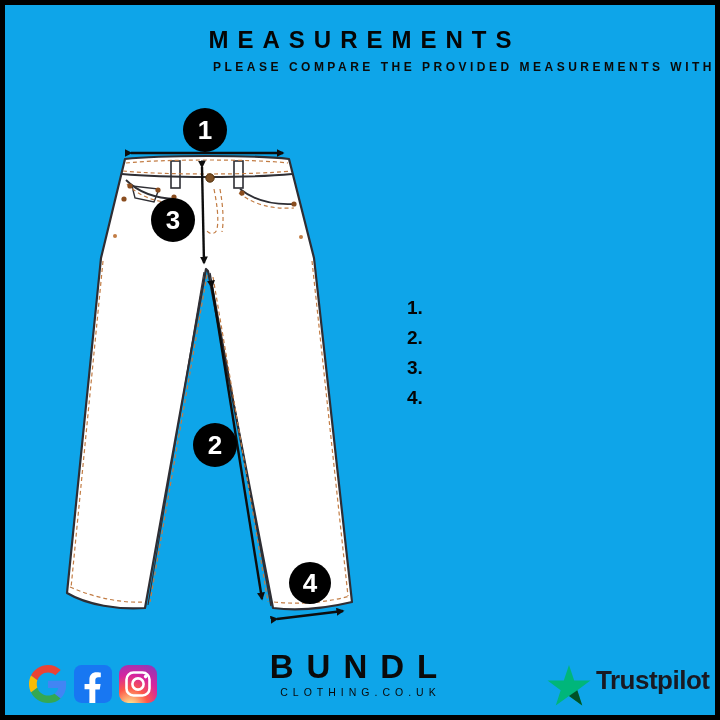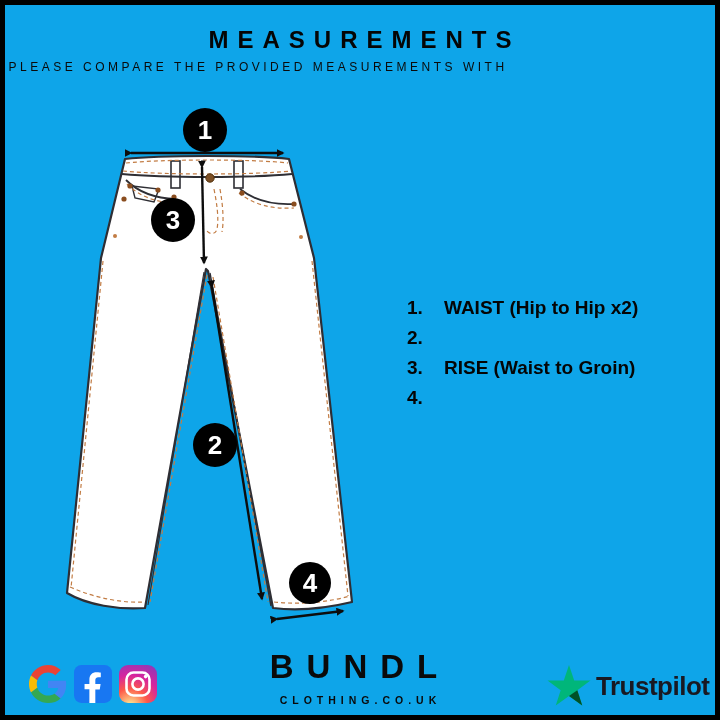--- a/index.html
+++ b/index.html
@@ -15,22 +15,22 @@
   }
   
   .title {
     position: absolute; top: 21px; left: 0; right: 0;
     text-align: center;
     font-size: 24px; font-weight: 800; letter-spacing: 9px;
     padding-left: 9px; color: #050505;
   }
   .subtitle {
     position: absolute; left: 0; right: 0;
-    text-align: left;
-    font-size: 12px; font-weight: 400; letter-spacing: 3.5px;
+    text-align: right;
+    font-size: 12px; font-weight: 700; letter-spacing: 3.5px;
     padding-left: 3.5px; color: #0a0a0a; white-space: nowrap;
   }
   .subtitle.line1 { top: 55px; }
   .subtitle.line2 { top: 77px; }
   
   #jeans-svg { position: absolute; left: 40px; top: 95px; width: 330px; height: 540px; }
   .marker {
     position: absolute;
     width: 44px; height: 44px; border-radius: 50%;
     background: #000;
@@ -53,24 +53,24 @@
   .legend-num { width: 37px; }
   
   .social { position: absolute; left: 24px; top: 660px; display: flex; gap: 7px; align-items: center; }
   .social-icon { width: 38px; height: 38px; display: block; }
   .brand { position: absolute; left: 0; right: 0; top: 645px; text-align: center; }
   .brand-name {
     font-size: 33px; font-weight: 800; letter-spacing: 13px; 
     color: #0a0a0a; line-height: 34px;
   }
   .brand-domain {
-    font-size: 10.5px; font-weight: 700; letter-spacing: 5px; padding-left: 1px;
-    color: #0a0a0a; margin-top: 10px;
-  }
-  .trustpilot { position: absolute; left: 542px; top: 660px; display: flex; align-items: center; gap: 5px; }
+    font-size: 10.5px; font-weight: 400; letter-spacing: 5px; padding-left: 1px;
+    color: #0a0a0a; margin-top: 2px;
+  }
+  .trustpilot { position: absolute; left: 542px; top: 660px; display: flex; gap: 5px; }
   .tp-text { font-size: 26px; font-weight: 600; color: #191922; letter-spacing: -0.5px; }
 </style>
 </head>
 <body>
 
 <div id="page">
 
   <div class="title">MEASUREMENTS</div>
   <div class="subtitle line1">PLEASE COMPARE THE PROVIDED MEASUREMENTS WITH</div>
 
@@ -146,28 +146,26 @@
   <div class="marker marker-3">
       <span>3</span>
     </div>
   <div class="marker marker-4">
       <span>4</span>
     </div>
 
   <div class="legend">
     <div class="legend-row">
       <span class="legend-num">1.</span>
-      <span>WAIST (Hip to Hip x2)</span>
     </div>
     <div class="legend-row">
       <span class="legend-num">2.</span>
     </div>
     <div class="legend-row">
       <span class="legend-num">3.</span>
-      <span>RISE (Waist to Groin)</span>
     </div>
     <div class="legend-row">
       <span class="legend-num">4.</span>
     </div>
   </div>
 
   <div class="social">
     <svg class="social-icon" viewBox="0 0 48 48" xmlns="http://www.w3.org/2000/svg">
       <path fill="#EA4335" d="M24 9.5c3.54 0 6.71 1.22 9.21 3.6l6.85-6.85C35.9 2.38 30.47 0 24 0 14.62 0 6.51 5.38 2.56 13.22l7.98 6.19C12.43 13.72 17.74 9.5 24 9.5z"></path>
       <path fill="#4285F4" d="M46.98 24.55c0-1.57-.15-3.09-.38-4.55H24v9.02h12.94c-.58 2.96-2.26 5.48-4.78 7.18l7.73 6c4.51-4.18 7.09-10.36 7.09-17.65z"></path>

